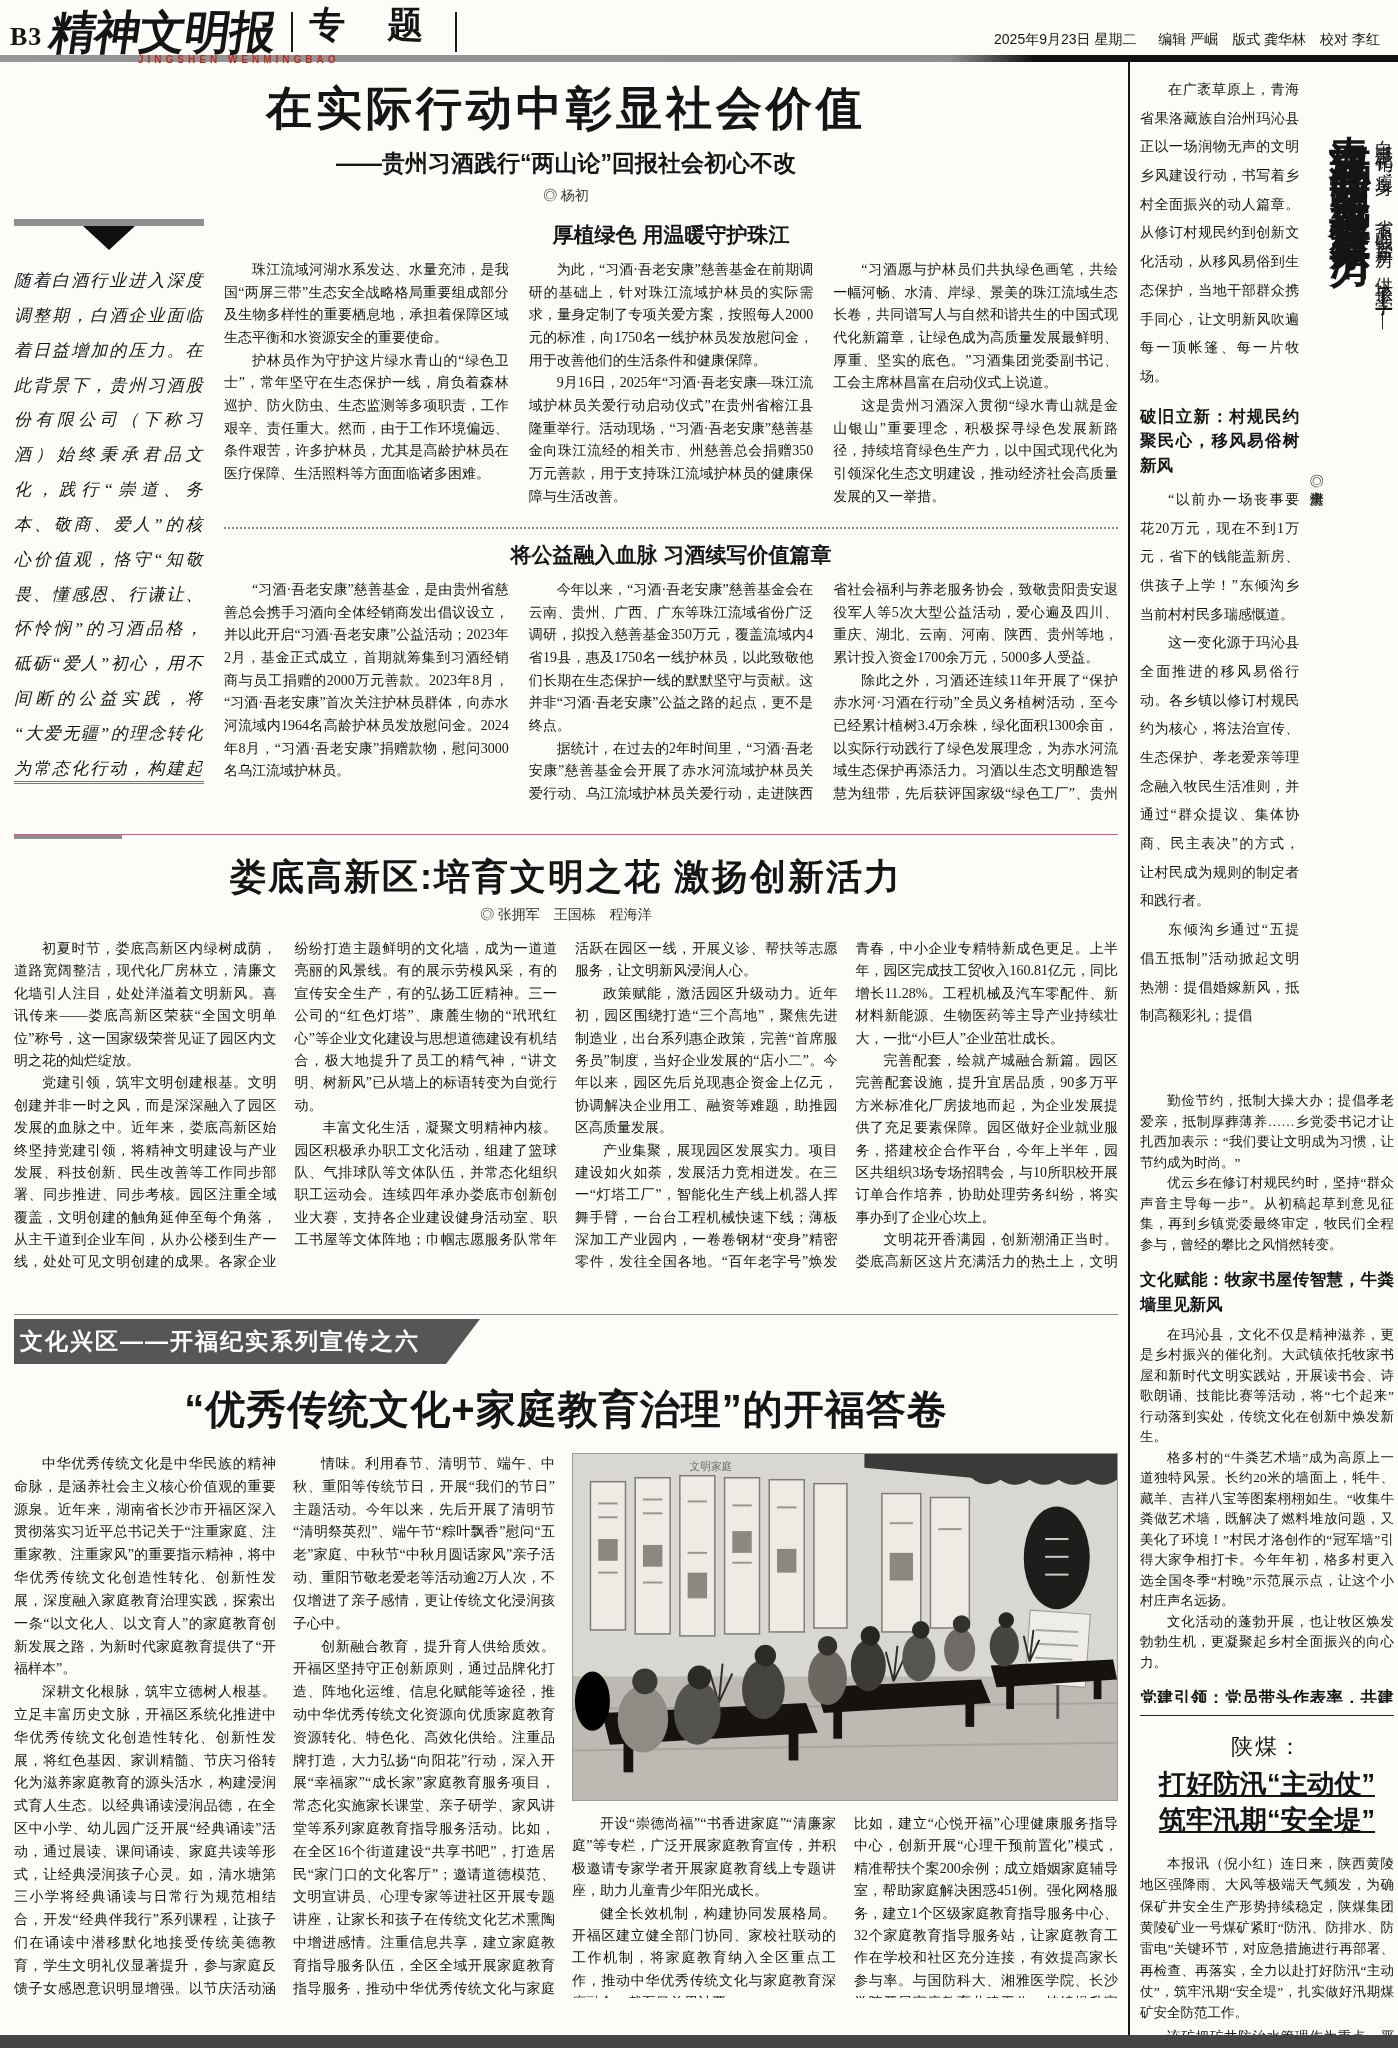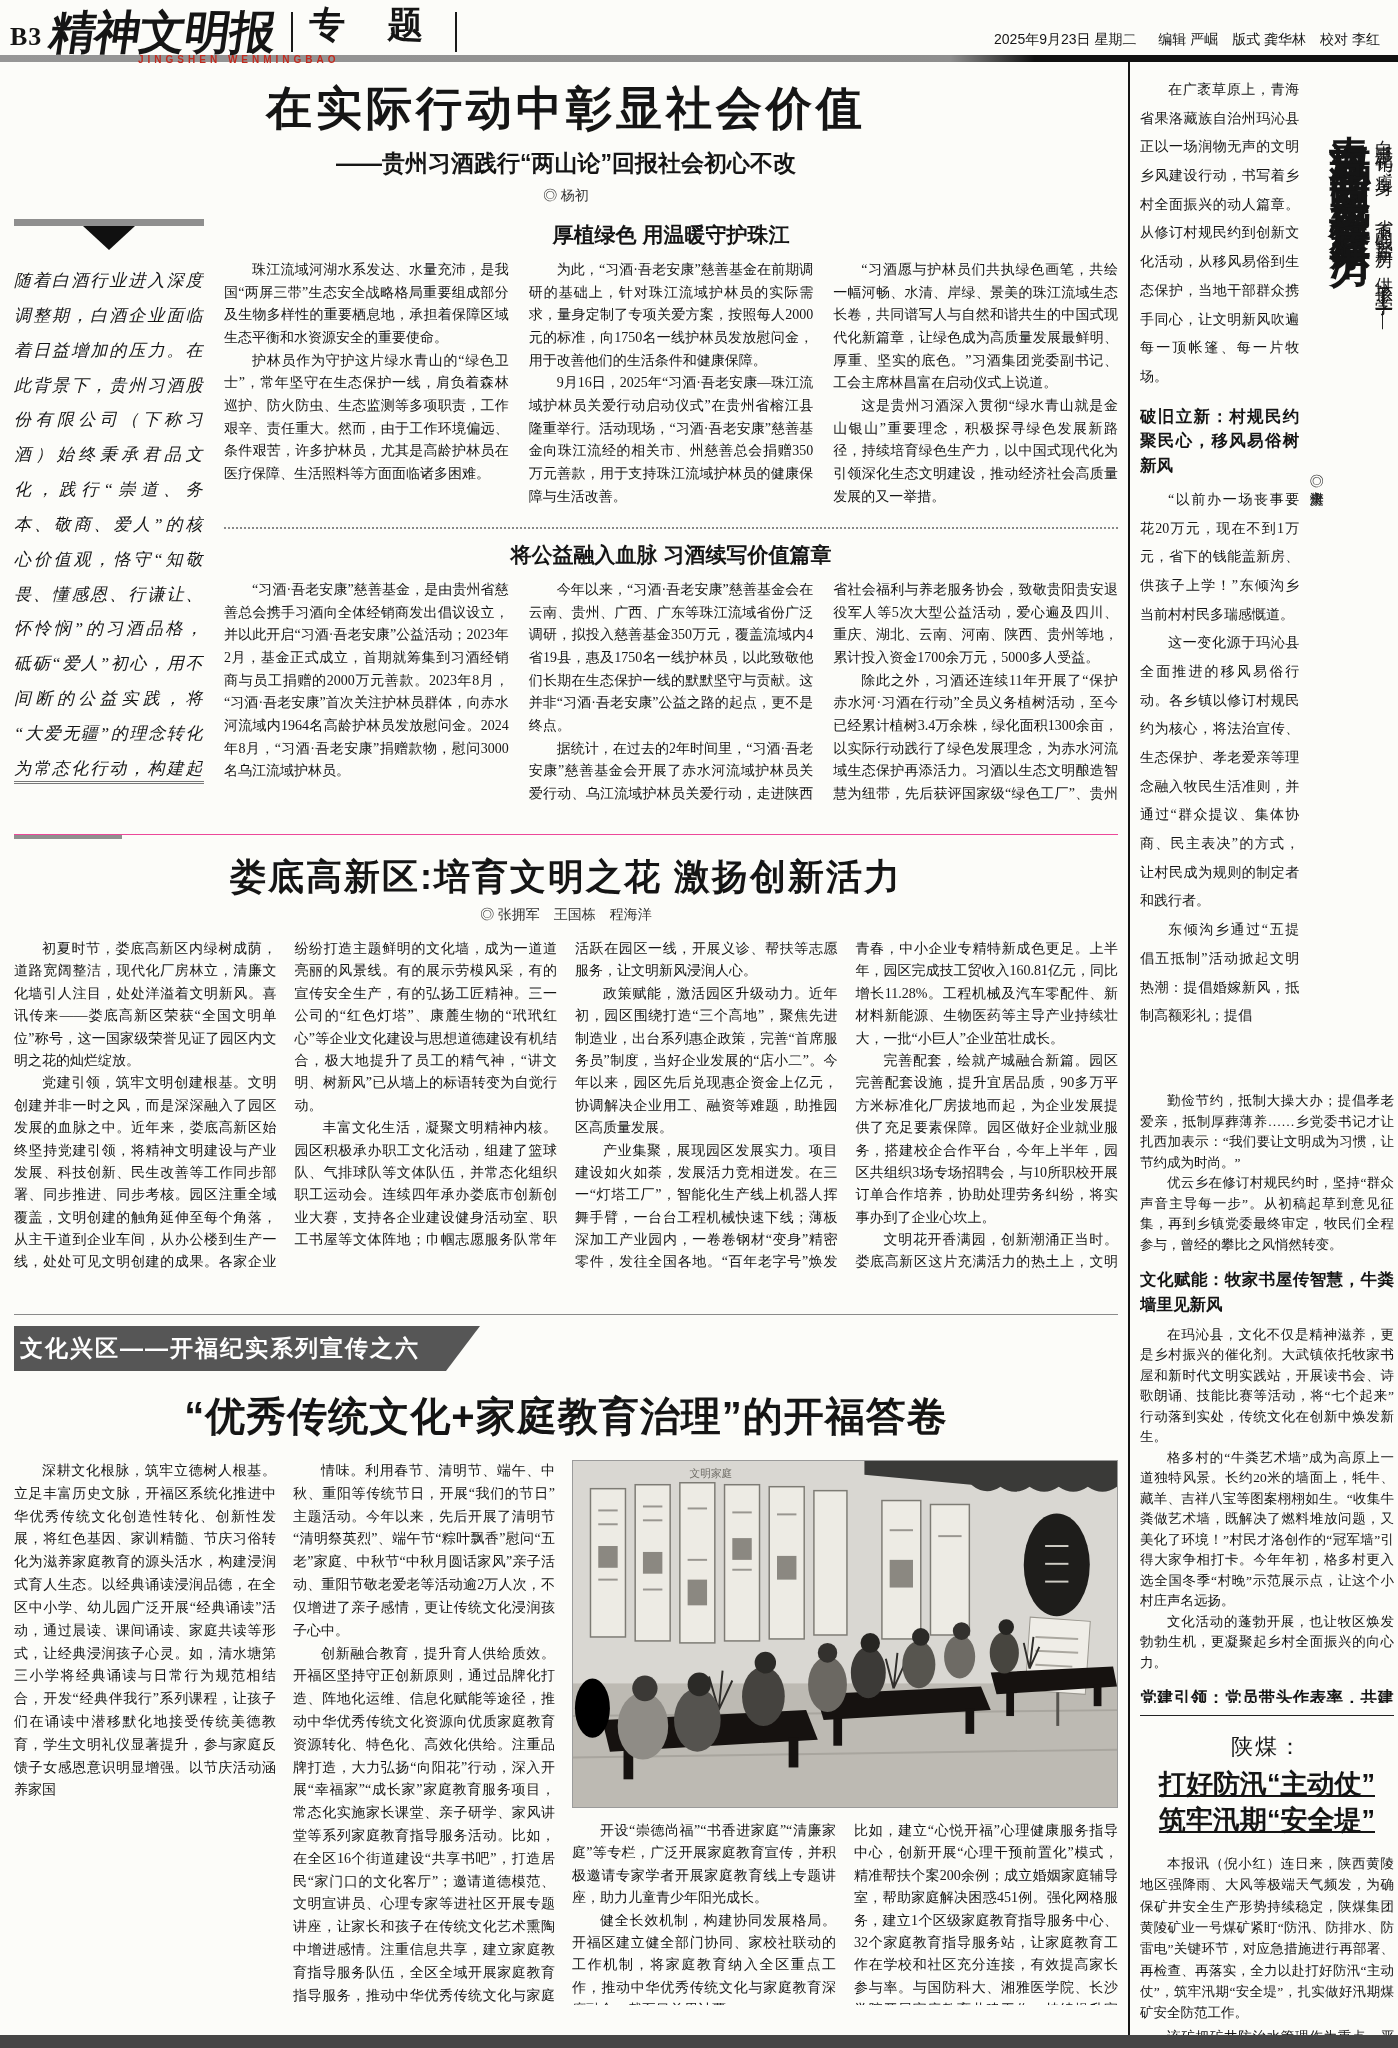--- a/index.html
+++ b/index.html
@@ -48,21 +48,21 @@
   .sec2-body { height:238px; overflow:hidden; }
 
   
   .a2 { border-top:1px solid #ec4899; position:relative; height:480px; overflow:hidden; padding-top:4px; }
   .a2::before { content:""; position:absolute; top:-5px; left:-14px; width:122px; height:9px; background:#8f8f8f; }
   .a2-hl { text-align:center; font:bold 36px "Liberation Sans", sans-serif; letter-spacing:2px; margin:14px 0 2px; }
   .a2-body { column-count:4; column-gap:18px; text-align:justify; font-size:14px; line-height:1.6;
              height:358px; overflow:hidden; }
 
   
-  .a3 { border-top:1px solid #8a8a8a; height:722px; overflow:hidden; padding-top:11px; }
+  .a3 { border-top:1px solid #8a8a8a; height:722px; overflow:hidden; padding-top:4px; }
   .banner { display:inline-block; background:#565656; color:#fff; font:bold 23px "Liberation Sans", sans-serif;
             padding:7px 60px 7px 20px; margin-left:-14px; letter-spacing:2px;
             clip-path:polygon(0 0,100% 0,calc(100% - 34px) 100%,0 100%); }
   .a3-hl { text-align:center; font:bold 40px "Liberation Sans", sans-serif; margin:18px 0 16px; letter-spacing:1px; }
   .a3-body { display:flex; gap:17px; height:545px; overflow:hidden; }
   .a3-col { width:262px; flex:none; font-size:14px; line-height:1.63; text-align:justify; overflow:hidden; }
   .a3-right { flex:1; display:flex; flex-direction:column; }
   .photo { height:348px; border:1px solid #9a9a9a; background:#a16207; }
   .photo svg { width:100%; height:100%; display:block; }
   .a3-sub { flex:1; column-count:2; column-gap:18px; margin-top:12px; font-size:14px; line-height:1.6;
@@ -156,20 +156,21 @@
             <p>完善配套，绘就产城融合新篇。园区完善配套设施，提升宜居品质，90多万平方米标准化厂房拔地而起，为企业发展提供了充足要素保障。园区做好企业就业服务，搭建校企合作平台，今年上半年，园区共组织3场专场招聘会，与10所职校开展订单合作培养，协助处理劳务纠纷，将实事办到了企业心坎上。</p>
             <p>文明花开香满园，创新潮涌正当时。娄底高新区这片充满活力的热土上，文明与发展相辅相成，创新与包容和谐共融，奋力书写高质量发展新篇章。</p>
           </div>
       </div>
 
       <div class="a3">
         <div class="banner">文化兴区——开福纪实系列宣传之六</div>
         <div class="a3-hl">“优秀传统文化+家庭教育治理”的开福答卷</div>
         <div class="a3-body">
           <div class="a3-col">
+              <p>中华优秀传统文化是中华民族的精神命脉，是涵养社会主义核心价值观的重要源泉。近年来，湖南省长沙市开福区深入贯彻落实习近平总书记关于“注重家庭、注重家教、注重家风”的重要指示精神，将中华优秀传统文化创造性转化、创新性发展，深度融入家庭教育治理实践，探索出一条“以文化人、以文育人”的家庭教育创新发展之路，为新时代家庭教育提供了“开福样本”。</p>
               <p>深耕文化根脉，筑牢立德树人根基。立足丰富历史文脉，开福区系统化推进中华优秀传统文化创造性转化、创新性发展，将红色基因、家训精髓、节庆习俗转化为滋养家庭教育的源头活水，构建浸润式育人生态。以经典诵读浸润品德，在全区中小学、幼儿园广泛开展“经典诵读”活动，通过晨读、课间诵读、家庭共读等形式，让经典浸润孩子心灵。如，清水塘第三小学将经典诵读与日常行为规范相结合，开发“经典伴我行”系列课程，让孩子们在诵读中潜移默化地接受传统美德教育，学生文明礼仪显著提升，参与家庭反馈子女感恩意识明显增强。以节庆活动涵养家国</p>
             </div>
           <div class="a3-col">
               <p>情味。利用春节、清明节、端午、中秋、重阳等传统节日，开展“我们的节日”主题活动。今年以来，先后开展了清明节“清明祭英烈”、端午节“粽叶飘香”慰问“五老”家庭、中秋节“中秋月圆话家风”亲子活动、重阳节敬老爱老等活动逾2万人次，不仅增进了亲子感情，更让传统文化浸润孩子心中。</p>
               <p>创新融合教育，提升育人供给质效。开福区坚持守正创新原则，通过品牌化打造、阵地化运维、信息化赋能等途径，推动中华优秀传统文化资源向优质家庭教育资源转化、特色化、高效化供给。注重品牌打造，大力弘扬“向阳花”行动，深入开展“幸福家”“成长家”家庭教育服务项目，常态化实施家长课堂、亲子研学、家风讲堂等系列家庭教育指导服务活动。比如，在全区16个街道建设“共享书吧”，打造居民“家门口的文化客厅”；邀请道德模范、文明宣讲员、心理专家等进社区开展专题讲座，让家长和孩子在传统文化艺术熏陶中增进感情。注重信息共享，建立家庭教育指导服务队伍，全区全域开展家庭教育指导服务，推动中华优秀传统文化与家庭教育的融合创新发展。截至目前，累计覆</p>
             </div>
           <div class="a3-right">
             <div class="photo">
               <svg viewBox="0 0 560 350" preserveAspectRatio="none">
                 <rect x="0" y="0" width="560" height="350" fill="#d9d7d2"></rect>

